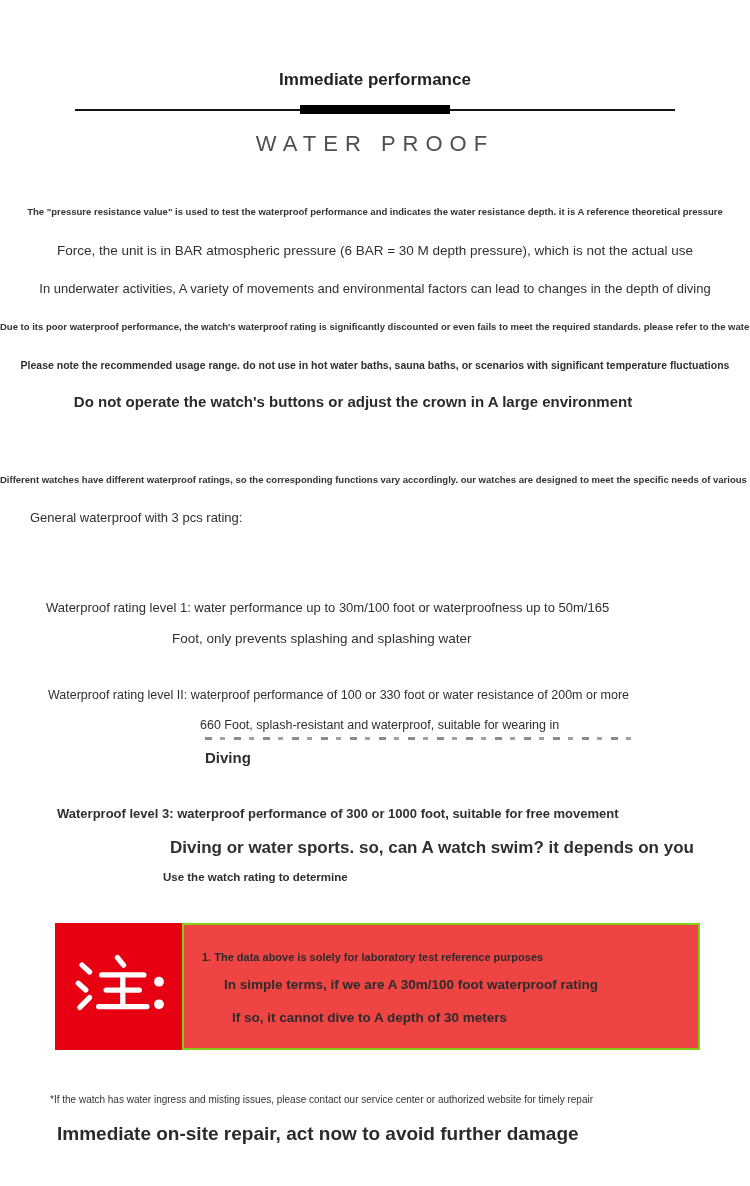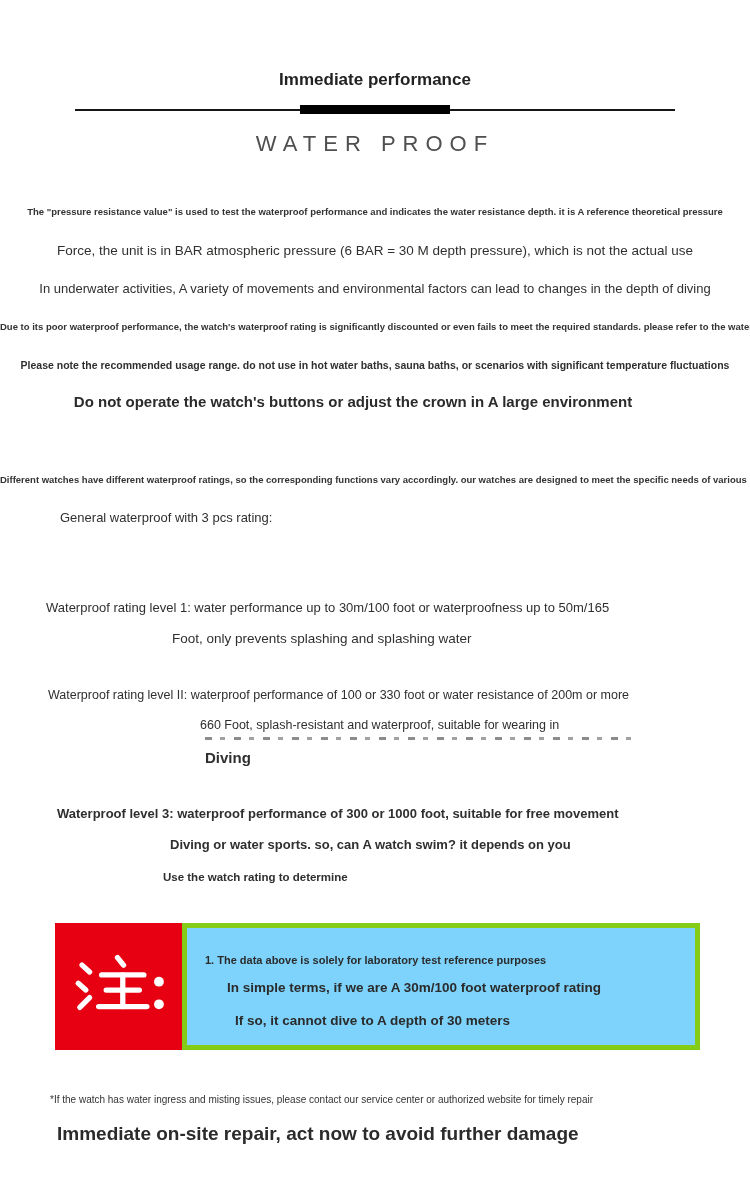--- a/index.html
+++ b/index.html
@@ -18,36 +18,36 @@
 
   .tiny{font-size:9.5px;font-weight:700;color:#333;}
   .pressure-note{top:207px;}
   .force-line{top:243px;font-size:13.5px;color:#30302f;}
   .underwater-line{top:282px;font-size:13px;color:#30302f;}
   .discount-note{top:322px;}
   .usage-note{top:359px;font-size:10.5px;font-weight:700;}
   .warning-line{top:393px;font-size:15px;font-weight:700;color:#2b2b2b;transform:translateX(-22px);}
 
   .variety-note{top:475px;}
-  .heading{top:511px;left:60px;font-size:13px;}
+  .heading{top:511px;left:30px;font-size:13px;}
   .l1l1{top:601px;left:46px;font-size:13px;}
   .l1l2{top:631px;left:172px;font-size:13.5px;font-weight:400;}
   .l2l1{top:688px;left:48px;font-size:12.5px;}
   .l2l2{top:718px;left:200px;font-size:12.5px;}
   .remnant{position:absolute;top:737px;left:205px;width:435px;height:2.5px;opacity:.8;
     background:repeating-linear-gradient(90deg,#6f6f6f 0 7px,transparent 7px 15px,#8a8a8a 15px 20px,transparent 20px 29px);}
   .l2l3{top:749px;left:205px;font-size:15px;font-weight:700;}
   .l3l1{top:807px;left:57px;font-size:13px;font-weight:700;}
-  .l3l2{top:838px;left:170px;font-size:13px;font-weight:700;}
+  .l3l2{top:838px;left:170px;font-size:17px;font-weight:700;}
   .l3l3{top:871px;left:163px;font-size:11.5px;font-weight:700;}
 
   .note-box{position:absolute;top:923px;left:55px;width:645px;height:127px;display:flex;}
   .note-label{width:127px;height:100%;flex:0 0 127px;display:flex;align-items:center;justify-content:center;background:#e60012;}
   .note-label .a11y{position:absolute;opacity:0;font-size:1px;}
-  .note-content{position:relative;flex:1;border:5px solid #84cc16;background:#7dd3fc;box-sizing:border-box;padding-left:28px;}
+  .note-content{position:relative;flex:1;border:2px solid #84cc16;background:#ef4444;box-sizing:border-box;padding-left:28px;}
   .note-l1{top:26px;left:18px;font-size:11px;font-weight:700;color:#2b2b2b;}
   .note-l2{top:52px;left:40px;font-size:13.5px;font-weight:700;color:#2b2b2b;}
   .note-l3{top:85px;left:48px;font-size:13.5px;font-weight:700;color:#2b2b2b;}
 
   .footer1{top:1094px;left:50px;font-size:10px;color:#333;}
   .footer2{top:1123px;left:57px;font-size:19px;font-weight:700;color:#2b2b2b;}
 </style>
 </head>
 <body>
 

